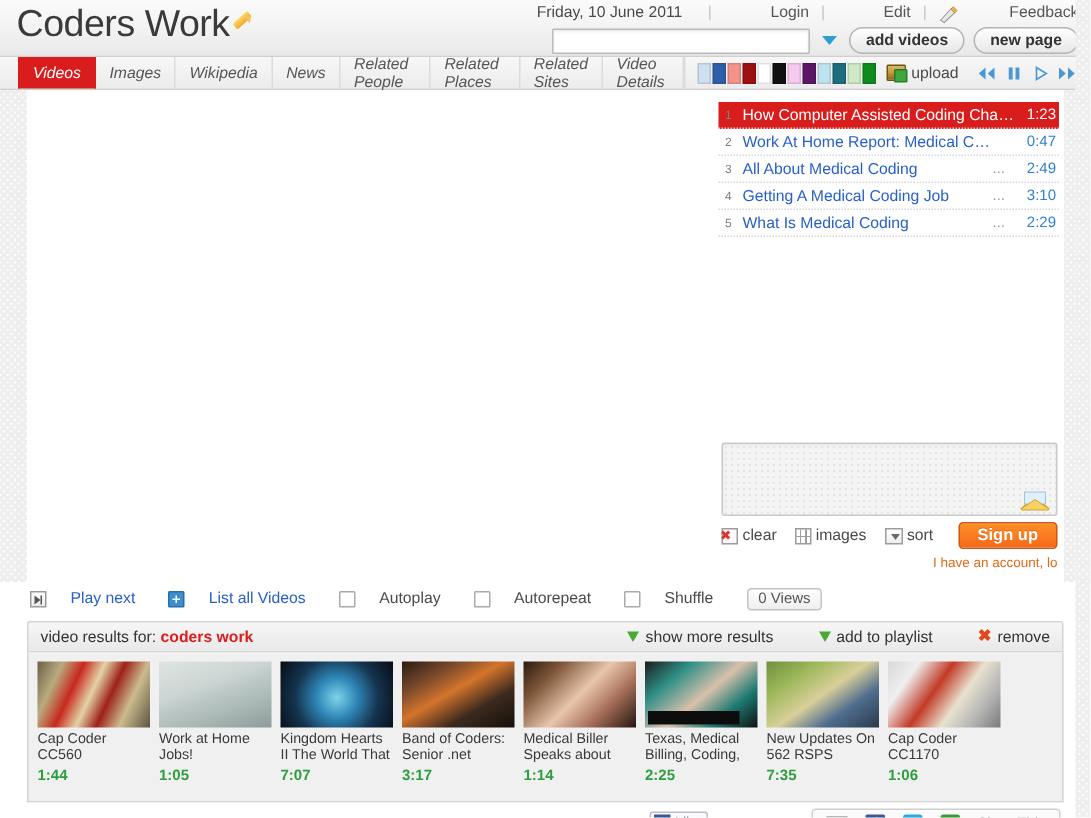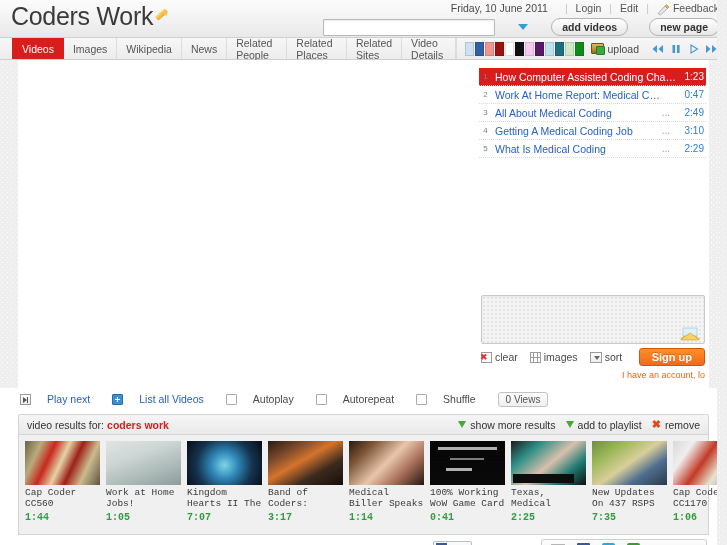--- a/index.html
+++ b/index.html
@@ -59,29 +59,29 @@
     transform: rotate(-42deg);
   }
 
   .hdr-top {
     position: absolute; right: 8px; top: 2px;
     display: flex; align-items: center; gap: 0px;
     font-size: 10.5px; color: #666;
   }
   .hdr-date { color: #4a4a4a; padding-right: 9px; }
   .hdr-sep { color: #c4c4c4; padding: 0 8px; }
-  .hdr-link { color: #555; text-decoration: none; cursor: pointer; }
+  .hdr-link { color: #555; text-decoration: none; cursor: pointer; margin-left: 31px; }
   .fb-icon {
     display: inline-block; width: 13px; height: 12px;
     position: relative; top: 2px; margin-right: 3px;
   }
 
   .hdr-search-row {
     position: absolute; right: 8px; top: 18px;
-    display: flex; align-items: center; gap: 21px;
+    display: flex; align-items: center; gap: 6px;
   }
   .search-box {
     width: 172px; height: 17px;
     border: 1px solid #b9b9b9;
     background: #fff;
     border-radius: 1px;
     box-shadow: inset 0 1px 2px rgba(0,0,0,0.09);
     font-size: 11px; padding: 0 4px;
     outline: none;
   }
@@ -116,20 +116,21 @@
     padding-left: 12px;
   }
   .tab {
     display: flex; align-items: center;
     padding: 0 9px;
     font-size: 10.5px;
     color: #555;
     border-right: 1px solid #dcdcdc;
     cursor: pointer;
     background: transparent;
+    font-style: italic;
   }
   .tab:first-child { border-left: 1px solid #dcdcdc; }
   .tab.active {
     background: #d91d1d;
     color: #ffffff;
     border-right: 1px solid #d91d1d;
     border-left: 1px solid #d91d1d;
     font-weight: normal;
   }
 
@@ -367,21 +368,21 @@
     height: 21px;
     background: linear-gradient(to bottom, #f6f6f6, #e9e9e9);
     border: 1px solid #d4d4d4;
     border-radius: 2px 2px 0 0;
     display: flex; align-items: center;
     padding: 0 8px;
     font-size: 10.5px;
   }
   .rb-label { color: #333; }
   .rb-query { color: #d91d1d; font-weight: bold; margin-left: 3px; }
-  .rb-actions { margin-left: auto; display: flex; align-items: center; gap: 10px; }
+  .rb-actions { margin-left: auto; display: flex; align-items: center; gap: 30px; }
   .rb-action { display: flex; align-items: center; gap: 4px; color: #333; cursor: pointer; }
   .arrow-green {
     width: 0; height: 0;
     border-left: 4px solid transparent;
     border-right: 4px solid transparent;
     border-top: 7px solid #46aa35;
   }
   .x-red { color: #e04a1a; font-size: 11px; font-weight: bold; line-height: 9px; }
 
   
@@ -393,21 +394,20 @@
     display: flex;
     padding: 6px 0 6px 0;
     gap: 0px;
     height: 100px;
   }
   .vcard {
     width: 75px;
     flex: 0 0 75px;
     margin-left: 6px;
     cursor: pointer;
-    font-family: Liberation Mono, monospace;
   }
   .vthumb {
     width: 75px; height: 44px;
     background: #111;
     position: relative;
     overflow: hidden;
   }
   .vtitle {
     font-size: 9.5px; color: #3a3a3a;
     line-height: 10.5px;
@@ -728,38 +728,29 @@
         <div class="vthumb" style="background:linear-gradient(150deg,#2b1a12 0%,#7a4a2c 25%,#d4742c 45%,#3c2a1e 70%,#160f0a 100%)"></div>
         <div class="vtitle">Band of Coders: Senior .net</div>
         <div class="vtime">3:17</div>
       </div>
       <div class="vcard">
         <div class="vthumb" style="background:linear-gradient(135deg,#2a1b12 0%,#7c5436 22%,#e8c6ac 50%,#a8705a 72%,#241610 100%)"></div>
         <div class="vtitle">Medical Biller Speaks about</div>
         <div class="vtime">1:14</div>
       </div>
       <div class="vcard">
-        <div class="vthumb" style="background:linear-gradient(#050505,#0a0a0a)">
-          <div style="position:absolute;left:8px;top:6px;right:8px;height:3px;background:#cfcfcf;opacity:.85"></div>
-          <div style="position:absolute;left:20px;top:17px;width:34px;height:2px;background:#9a9a9a;opacity:.8"></div>
-          <div style="position:absolute;left:16px;top:27px;width:26px;height:3px;background:#cfcfcf;opacity:.85"></div>
-        </div>
-        <div class="vtitle">100% Working WoW Game Card</div>
-        <div class="vtime">0:41</div>
-      </div>
-      <div class="vcard">
         <div class="vthumb" style="background:linear-gradient(140deg,#1c1c1c 0%,#2f8f86 25%,#d8c0ac 52%,#1d7a72 75%,#101010 100%)">
           <div style="position:absolute;left:2px;bottom:2px;right:12px;height:9px;background:#0d0d0d;"></div>
         </div>
         <div class="vtitle">Texas, Medical Billing, Coding,</div>
         <div class="vtime">2:25</div>
       </div>
       <div class="vcard">
         <div class="vthumb" style="background:linear-gradient(145deg,#6f8f3c 0%,#9db85a 25%,#d8cf9a 50%,#4f6d8f 72%,#2a3a4a 100%)"></div>
-        <div class="vtitle">New Updates On 437 RSPS</div>
+        <div class="vtitle">New Updates On 562 RSPS</div>
         <div class="vtime">7:35</div>
       </div>
       <div class="vcard">
         <div class="vthumb" style="background:linear-gradient(125deg,#d8d8d8 0%,#efefef 20%,#c23a26 42%,#e8e2cf 62%,#b0b0b0 82%,#7a7a7a 100%)"></div>
         <div class="vtitle">Cap Coder CC1170</div>
         <div class="vtime">1:06</div>
       </div>
     </div>
 
   <div class="footer">

